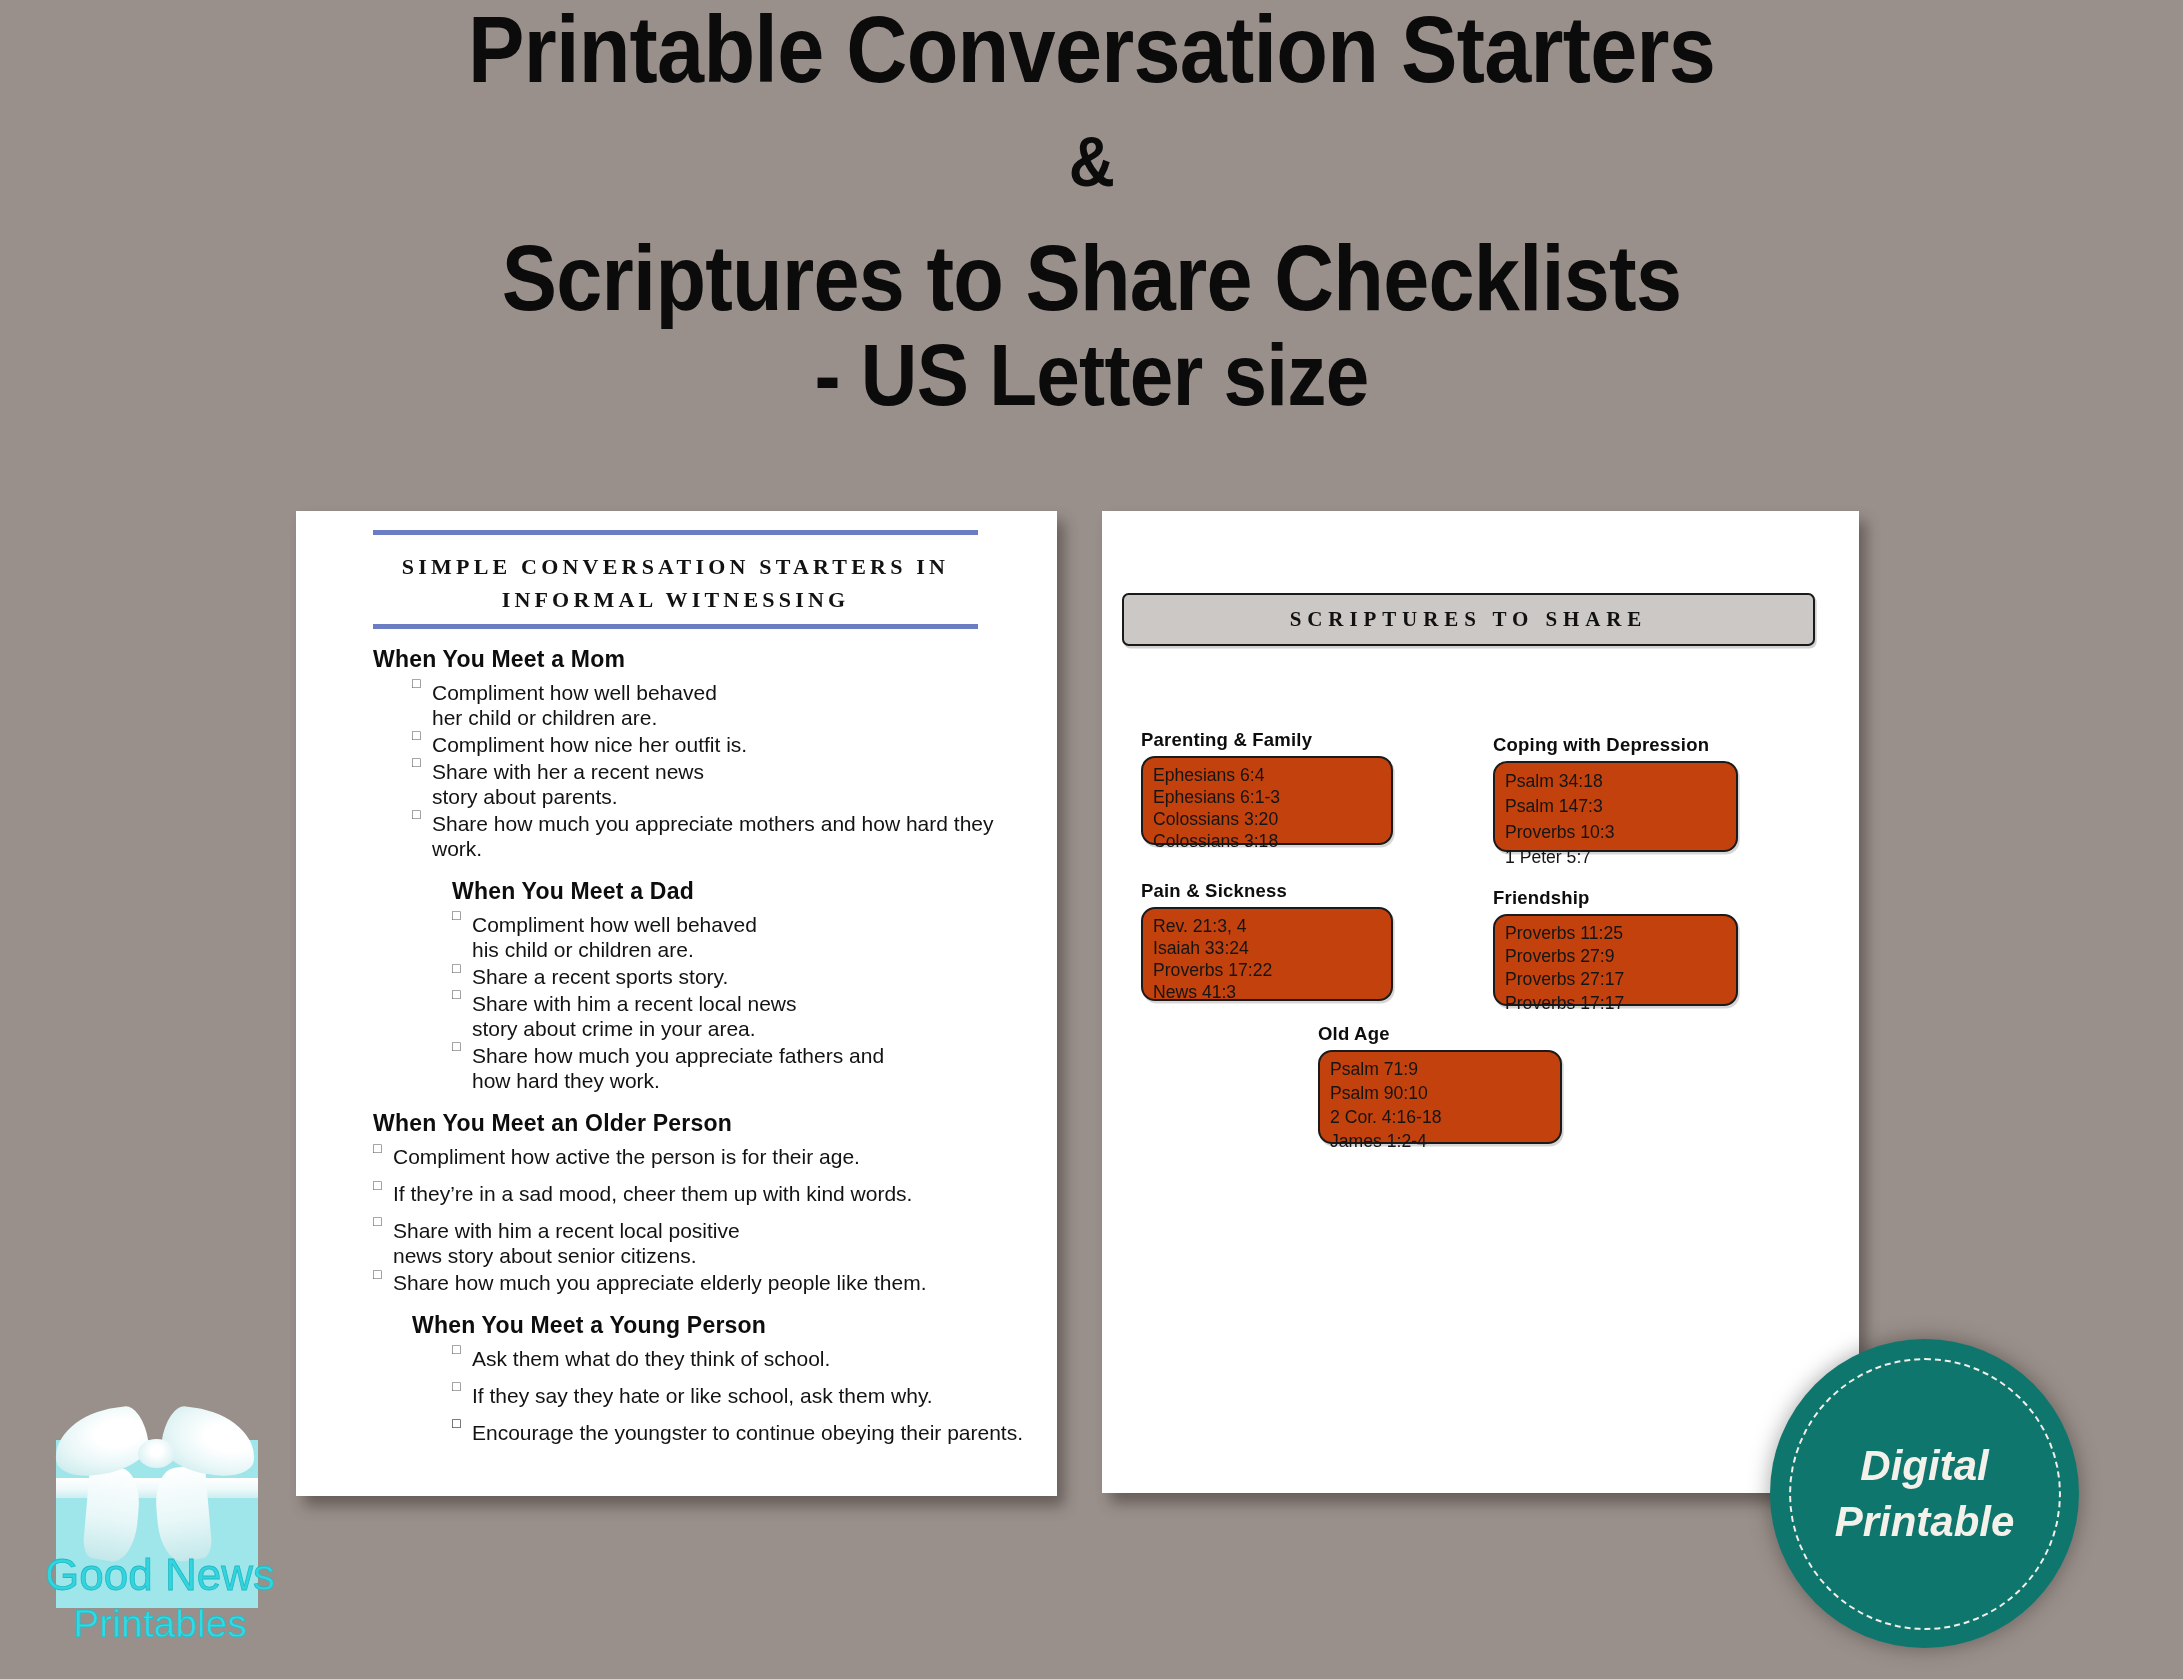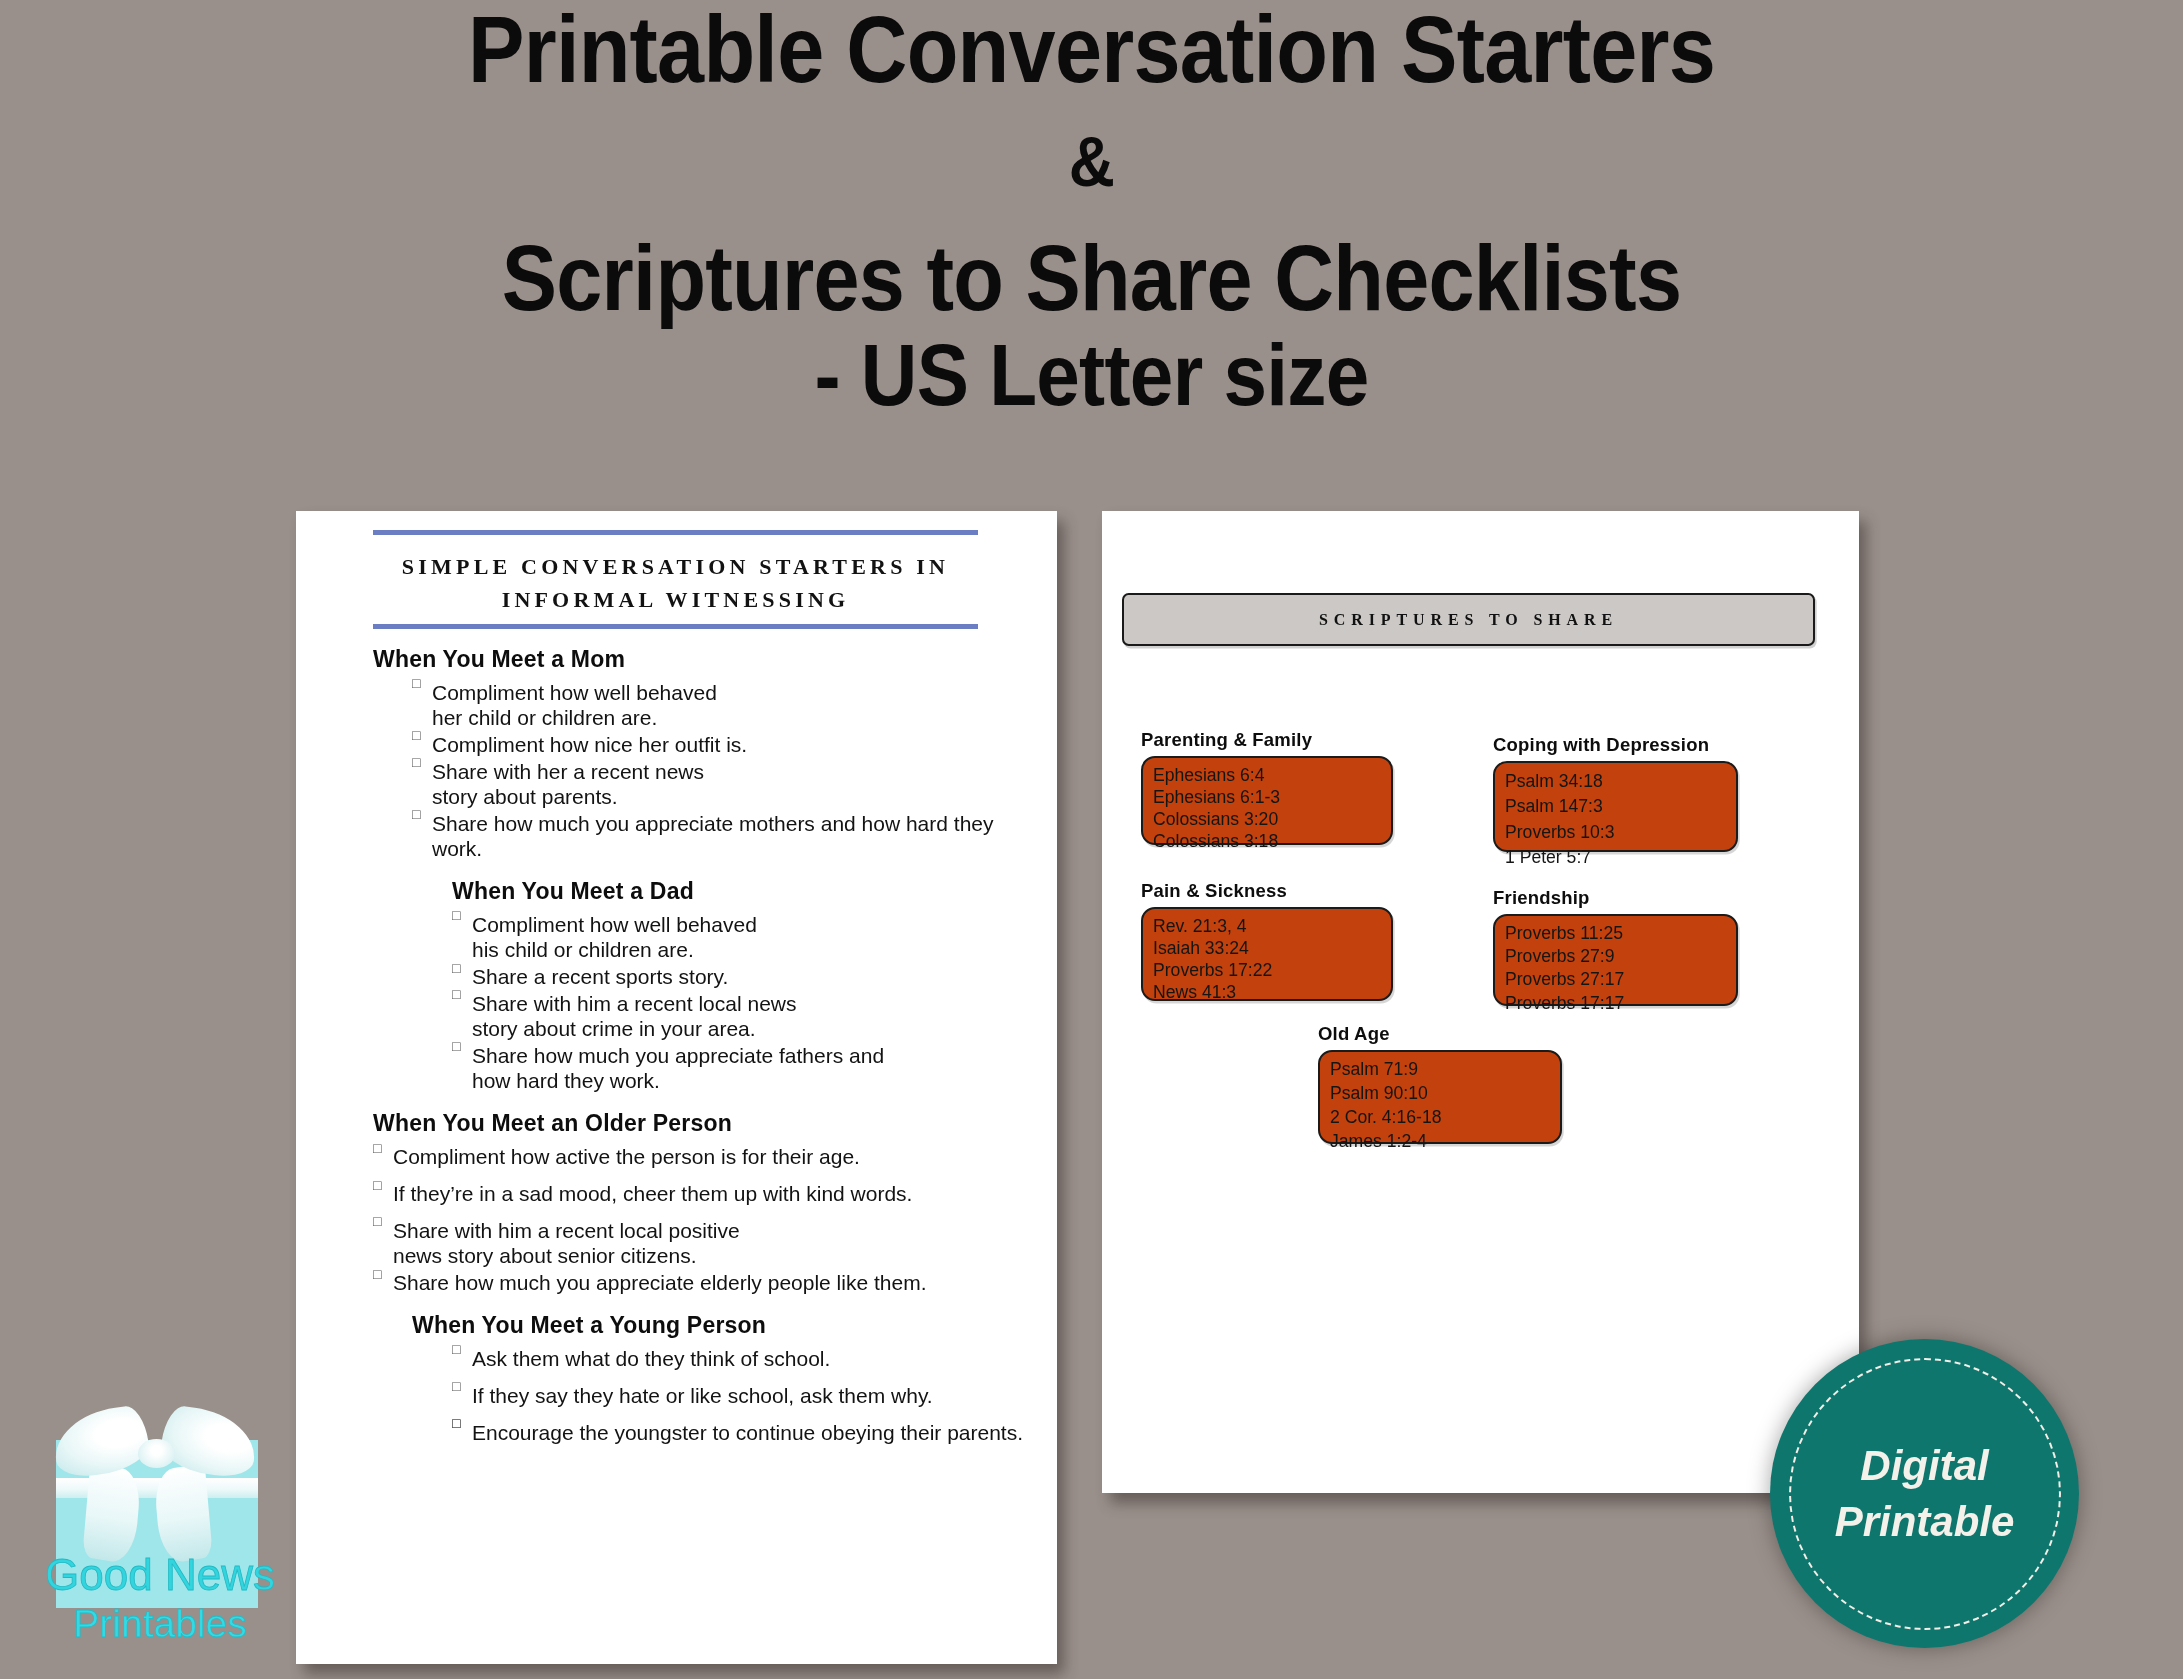--- a/index.html
+++ b/index.html
@@ -30,21 +30,21 @@
   .t2{font-size:71px;margin-top:28.6px;}
   .t3{font-size:92px;margin-top:34px;}
   .t4{font-size:87px;margin-top:5px;}
 
   
   .page{
     position:absolute;
     background:#fff;
     box-shadow:8.4px 10px 13.4px rgba(40,32,28,.45);
   }
-  #page-left{left:296px;top:511px;width:761px;height:1153px;}
+  #page-left{left:296px;top:511px;width:761px;height:985px;}
   #page-right{left:1102px;top:511px;width:757px;height:982px;}
 
   
   .lp-inner{position:absolute;left:77px;top:18.5px;width:672px;}
   .rule{height:5px;background:#6b7ec4;width:605px;}
   .rule.top{margin-bottom:15px;}
   .rule.bot{margin-top:8.4px;}
   .doc-title{
     font-family:"Liberation Serif","DejaVu Serif",serif;
     font-weight:bold;
@@ -90,21 +90,21 @@
     position:absolute;left:20px;top:82px;width:689px;height:49px;
     background:#cbc8c6;
     border:2.5px solid #1a1a1a;
     border-radius:6.7px;
     display:flex;align-items:center;justify-content:center;
     box-shadow:1.7px 2.5px 0 rgba(0,0,0,.18);
   }
   #scriptures-banner span{
     font-family:"Liberation Serif","DejaVu Serif",serif;
     font-weight:bold;
-    font-size:16px;
+    font-size:21px;
     letter-spacing:5.9px;
     color:#111;
   }
 
   .cat{position:absolute;}
   .cat-title{
     font-family:"Liberation Sans Narrow","Liberation Sans",sans-serif;
     font-weight:bold;font-size:18.5px;color:#0d0d0d;
     margin-bottom:5px;letter-spacing:0.2px;
   }

